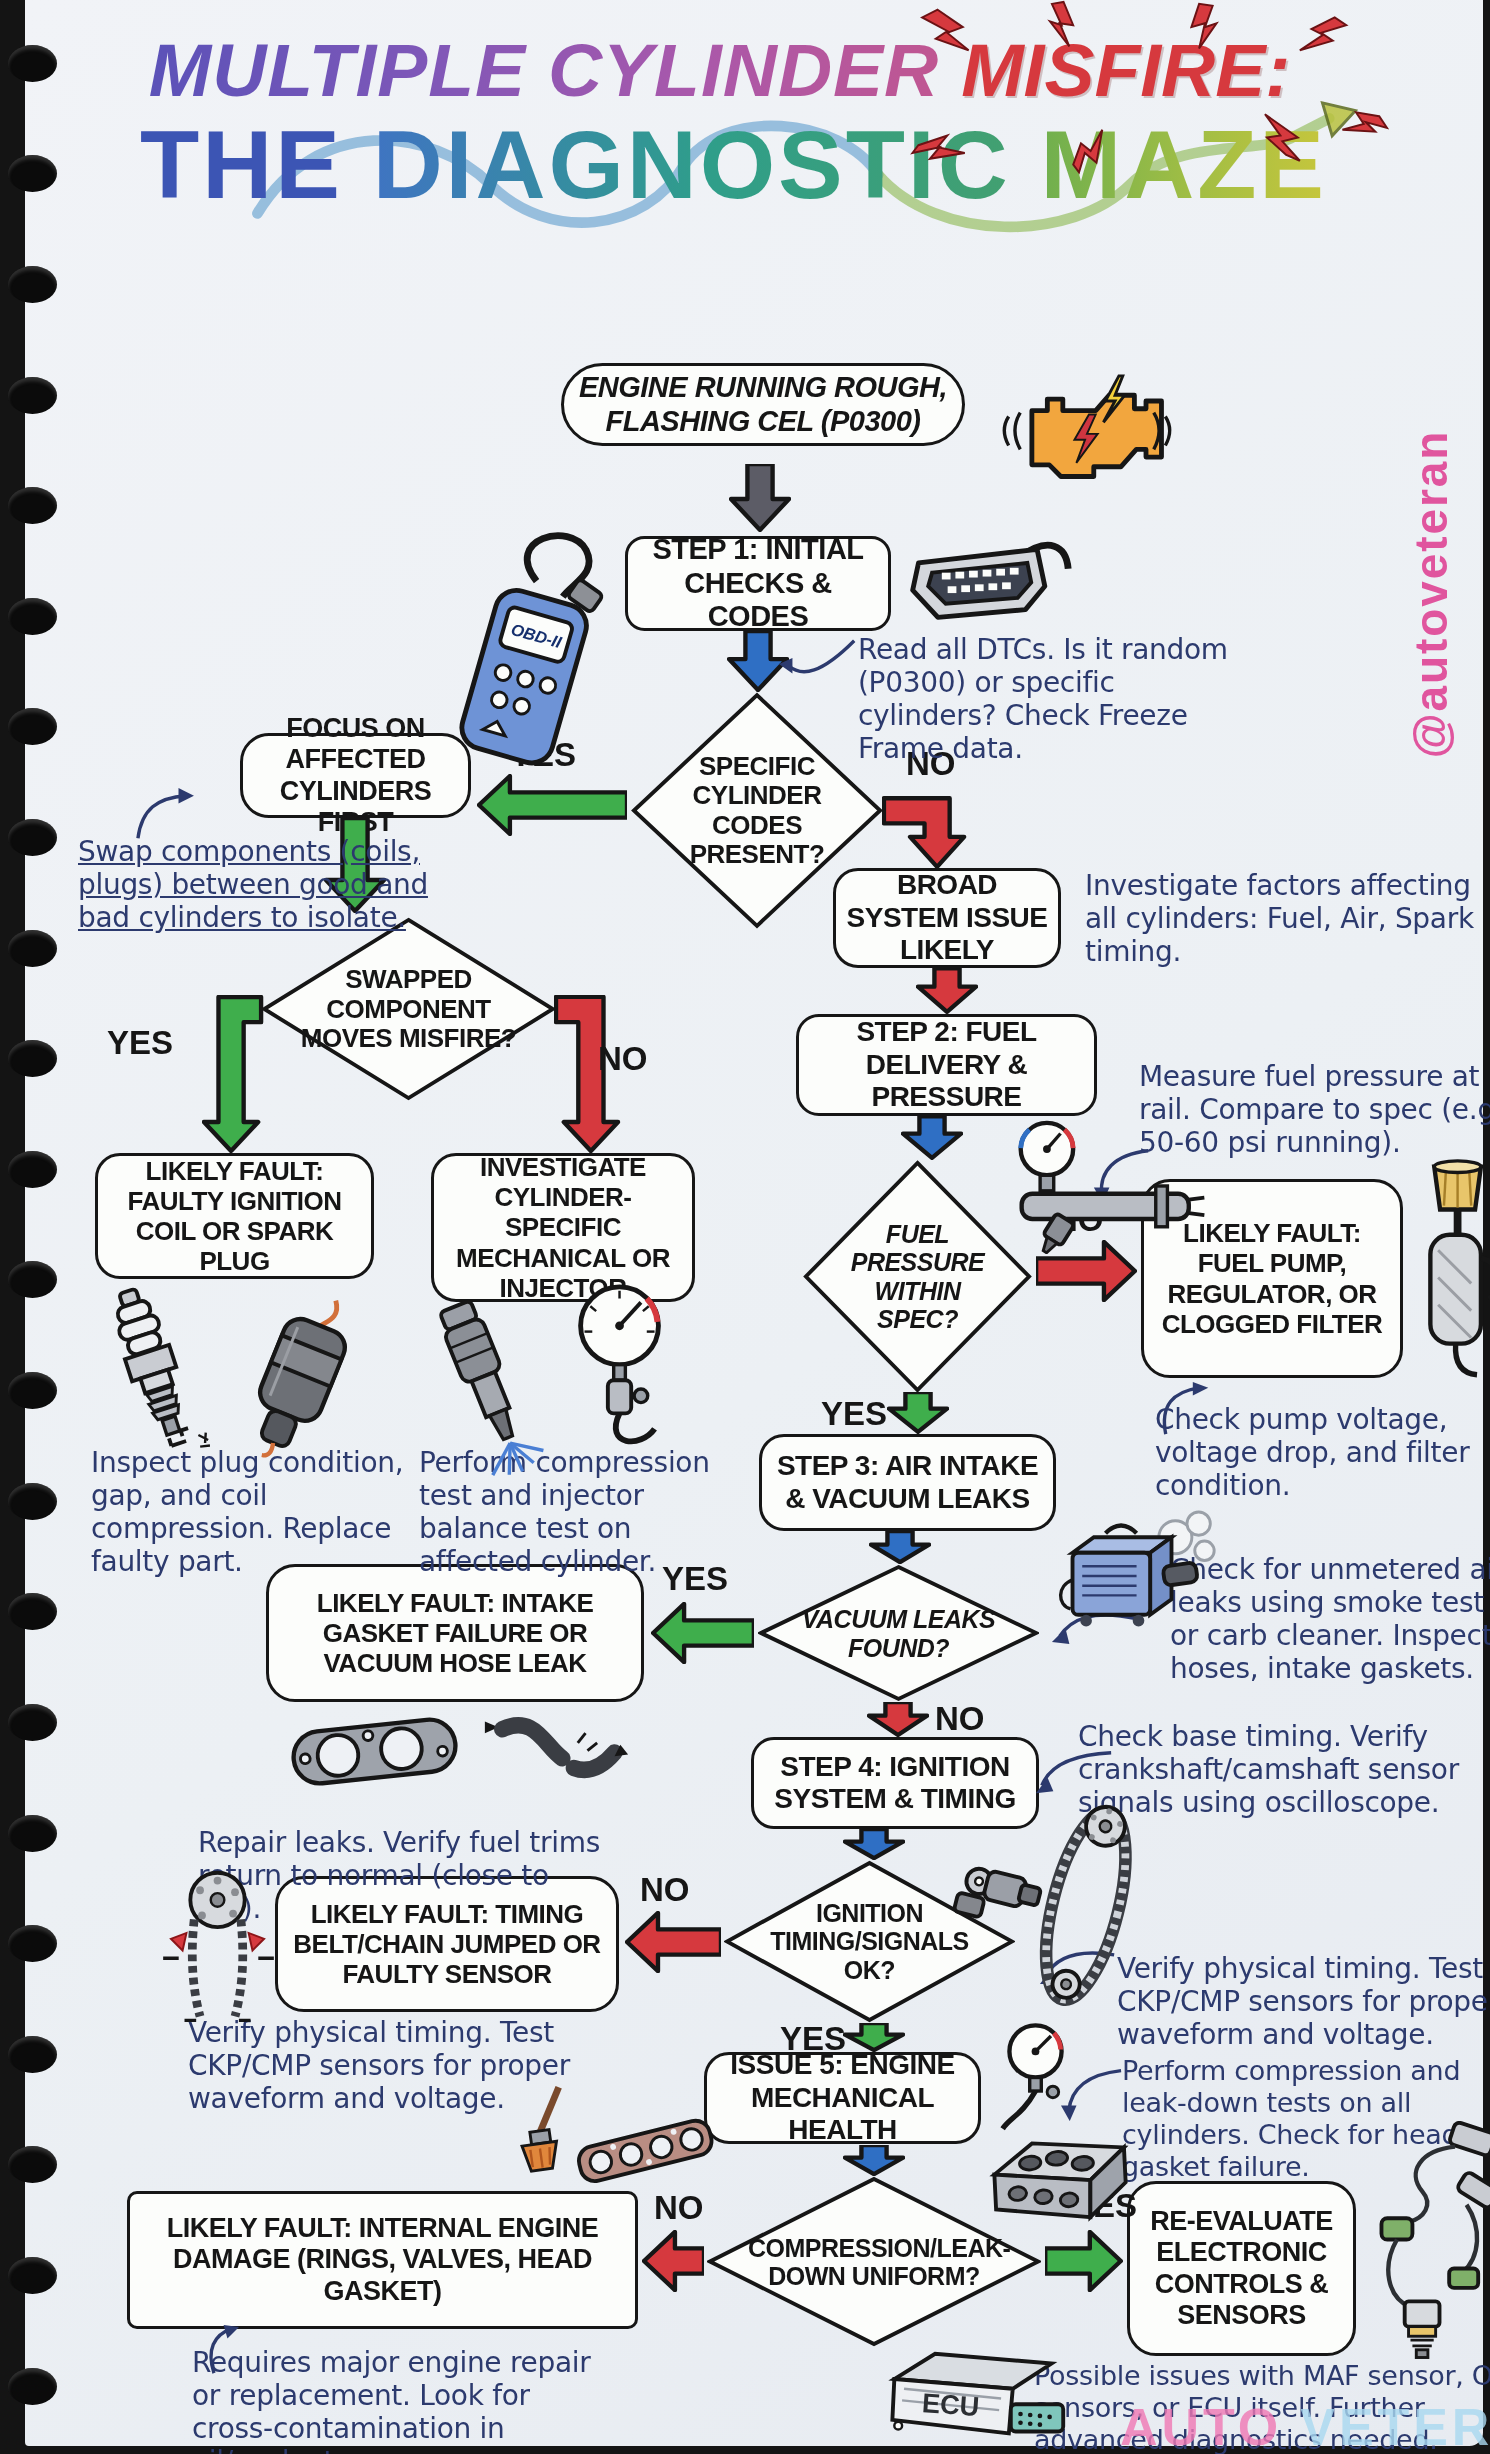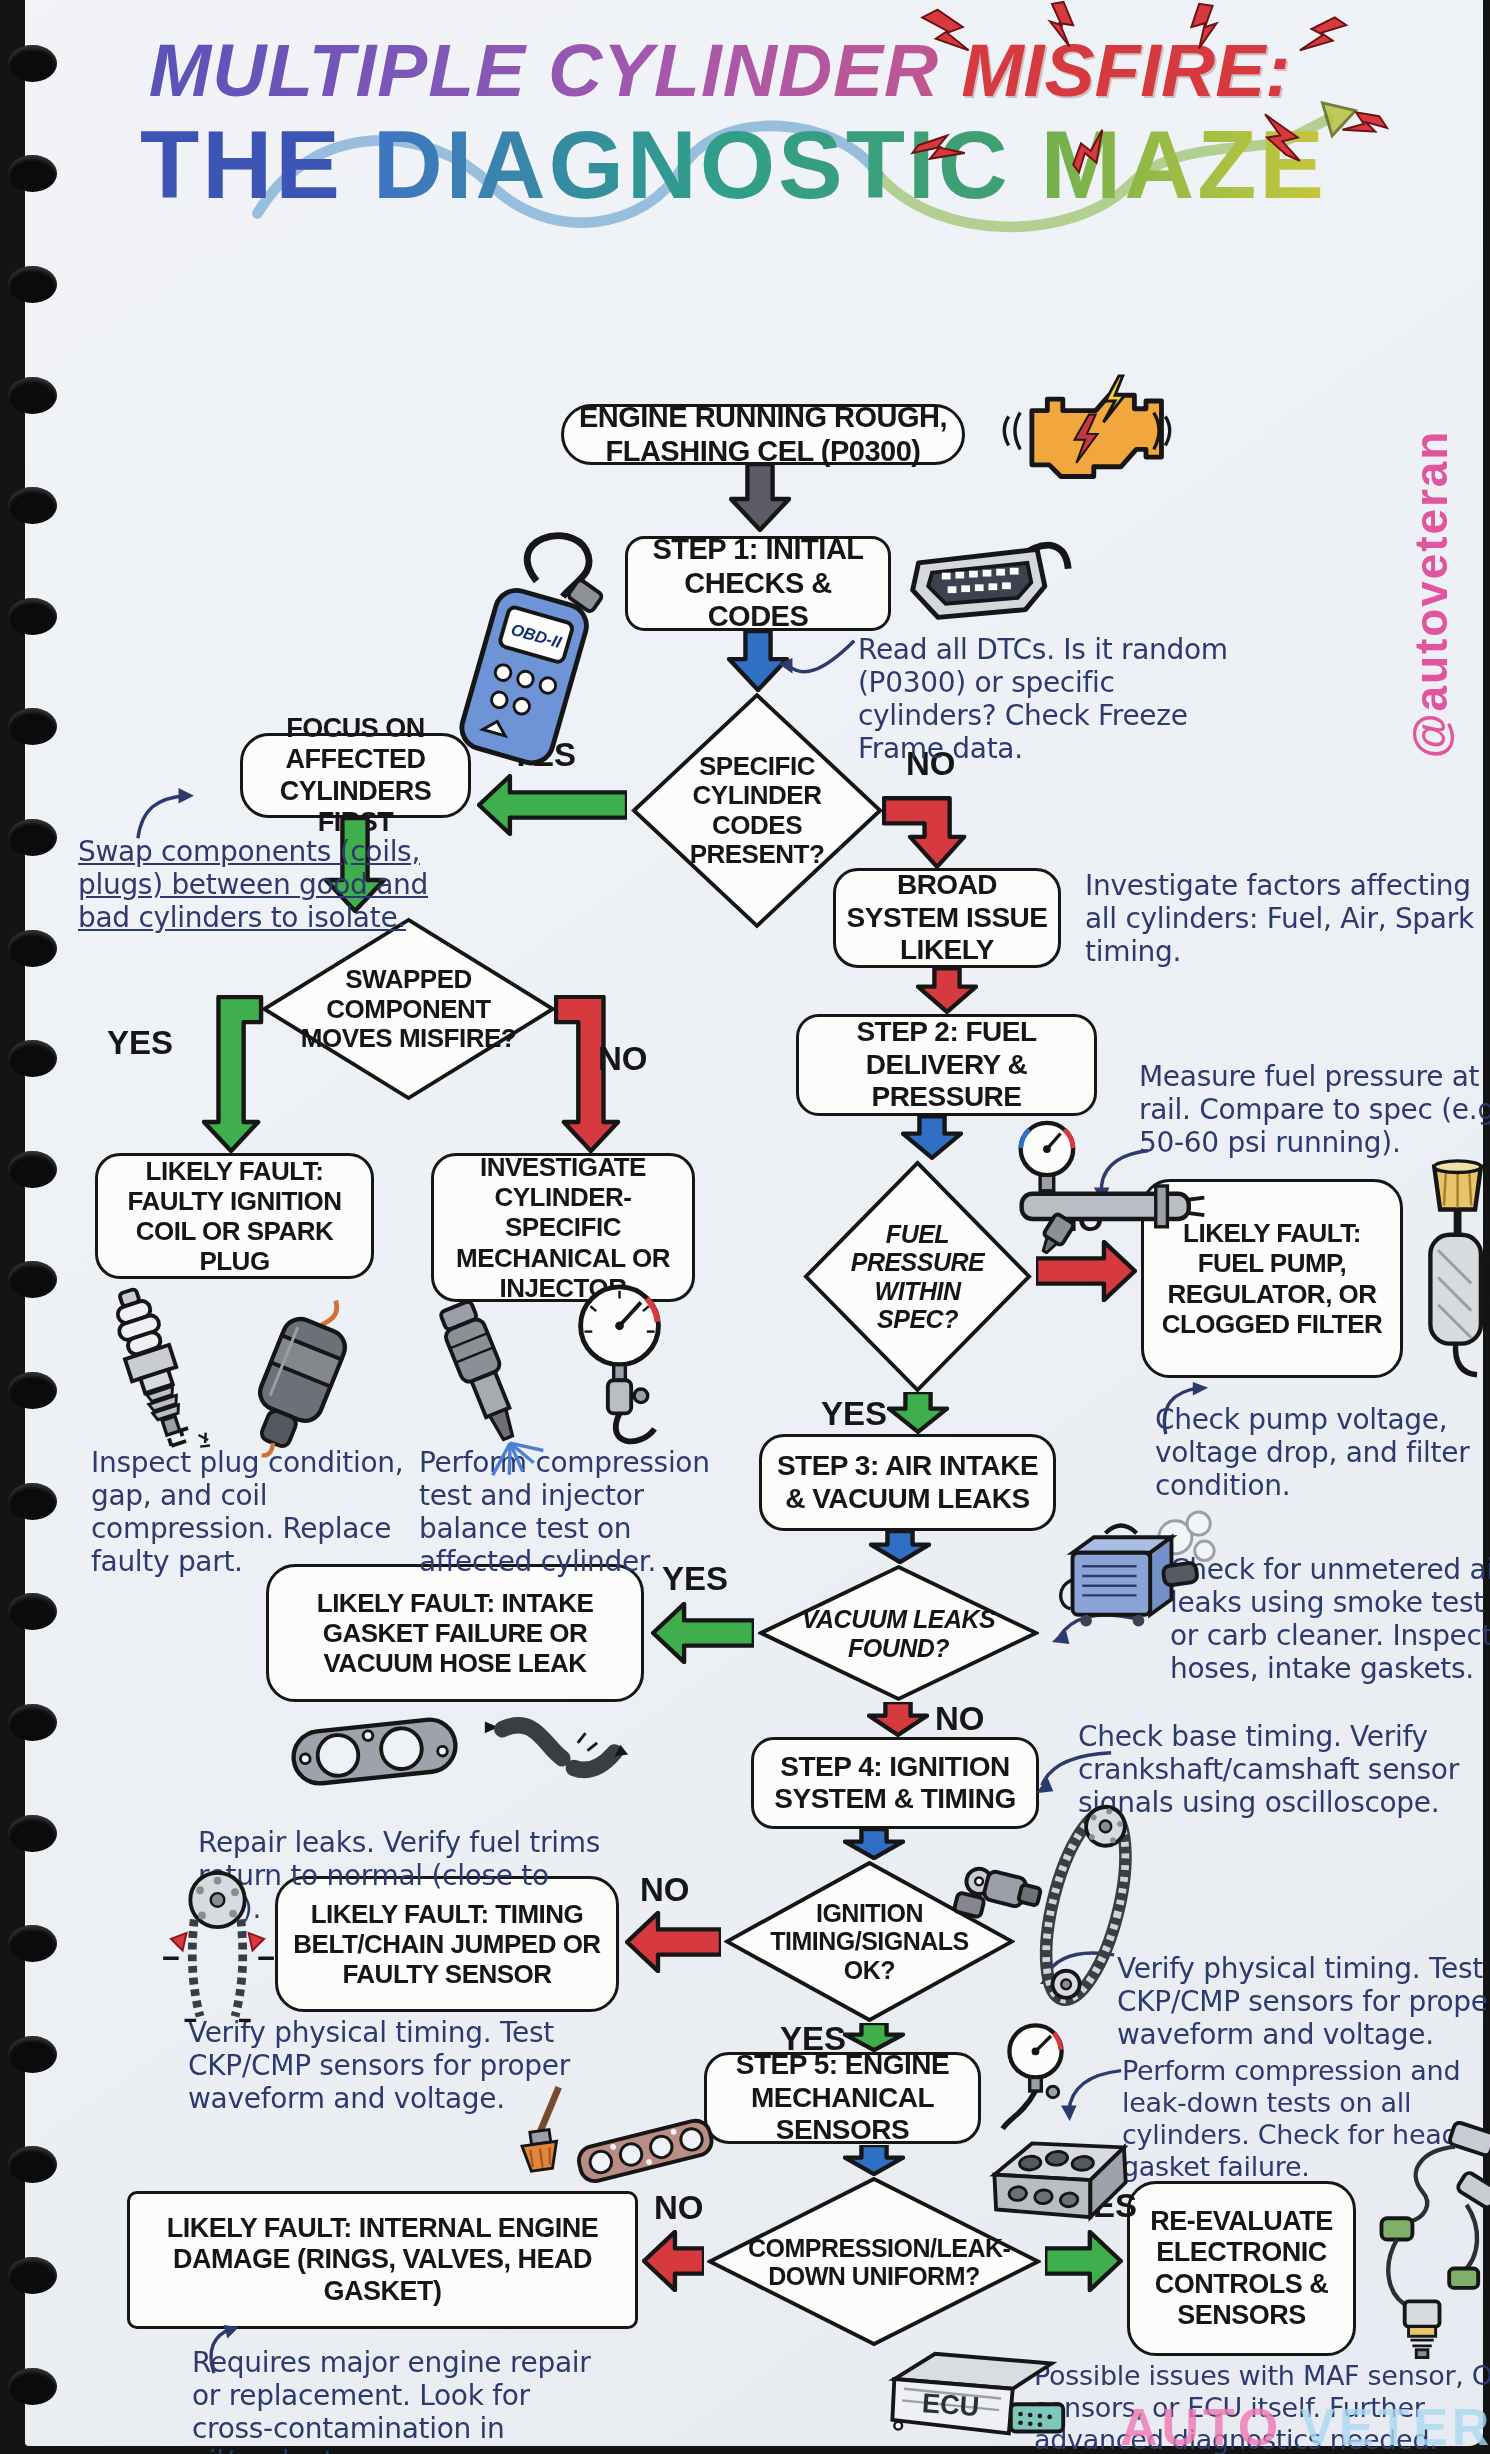--- a/index.html
+++ b/index.html
@@ -76,21 +76,21 @@
       <polygon points="200,170 208,148 218,156 230,134 224,168 212,158 206,178"></polygon>
       <polygon points="420,160 400,142 414,140 398,118 432,142 416,146 434,166"></polygon>
       <polygon points="516,120 492,116 500,128 478,134 512,136 502,126 524,132"></polygon>
     </g>
   </svg>
 
   <div class="credit">
         <span>@autoveteran</span>
       </div>
 
-  <div class="node" style="left:536px;top:404px;width:404px;height:61px;border-radius:43px;font-size:29px;">
+  <div class="node" style="left:536px;top:363px;width:404px;height:83px;border-radius:43px;font-size:29px;font-style:italic;">
         <span>ENGINE RUNNING ROUGH, FLASHING CEL (P0300)</span>
       </div>
   <div class="node" style="left:600px;top:536px;width:266px;height:95px;border-radius:19.4px;font-size:29px;">
         <span>STEP 1: INITIAL CHECKS &amp; CODES</span>
       </div>
 
   <div class="diamond" style="left:606px;top:692px;width:252px;height:237px;">
     <svg width="252" height="237" viewBox="0 0 260 244">
           <polygon points="130,3 257,122 130,241 3,122" fill="#fcfdfb" stroke="#161616" stroke-width="4"></polygon>
         </svg>
@@ -157,21 +157,21 @@
           <polygon points="150,3 297,84 150,165 3,84" fill="#fcfdfb" stroke="#161616" stroke-width="4"></polygon>
         </svg>
     <div class="dtext" style="width:213px;font-size:25px;">IGNITION TIMING/SIGNALS OK?</div>
   </div>
 
   <div class="node" style="left:250px;top:1876px;width:344px;height:136px;border-radius:29px;font-size:26px;">
         <span>LIKELY FAULT: TIMING BELT/CHAIN JUMPED OR FAULTY SENSOR</span>
       </div>
 
   <div class="node" style="left:679px;top:2052px;width:277px;height:92px;border-radius:25px;font-size:28px;">
-        <span>STEP 5: ENGINE MECHANICAL SENSORS</span>
+        <span>ISSUE 5: ENGINE MECHANICAL HEALTH</span>
       </div>
 
   <div class="diamond" style="left:682px;top:2176px;width:334px;height:171px;">
     <svg width="334" height="171" viewBox="0 0 344 176">
           <polygon points="172,3 341,88 172,173 3,88" fill="#fcfdfb" stroke="#161616" stroke-width="4"></polygon>
         </svg>
     <div class="dtext" style="width:252px;font-size:25px;">COMPRESSION/LEAK-DOWN UNIFORM?</div>
   </div>
 
   <div class="node" style="left:102px;top:2191px;width:511px;height:138px;border-radius:10px;font-size:27px;">

